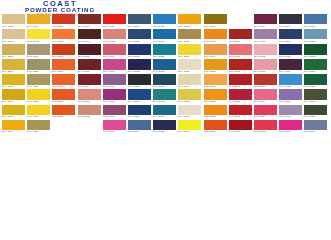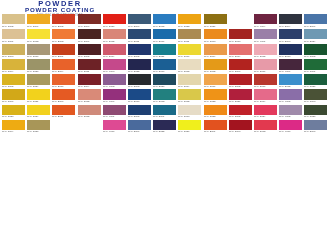--- a/index.html
+++ b/index.html
@@ -78,21 +78,21 @@
     transform:scale(0.97);
     transform-origin:left top;
   }
 </style>
 </head>
 <body>
 
 <div id="sheet">
 
   <div id="brand">
-    <div class="line1">POWDER</div>
+    <div class="line1">COAST</div>
     <div class="line2">POWDER COATING</div>
     <div class="line3">THE COLOUR SPECIALISTS</div>
   </div>
 
   <div id="grid">
       <div class="cell" title="RAL 1002">
         <div class="chip" style="background: rgb(217, 193, 138);"></div>
         <div class="code">RAL 1002</div>
       </div>
       <div class="cell" title="RAL 1007">

